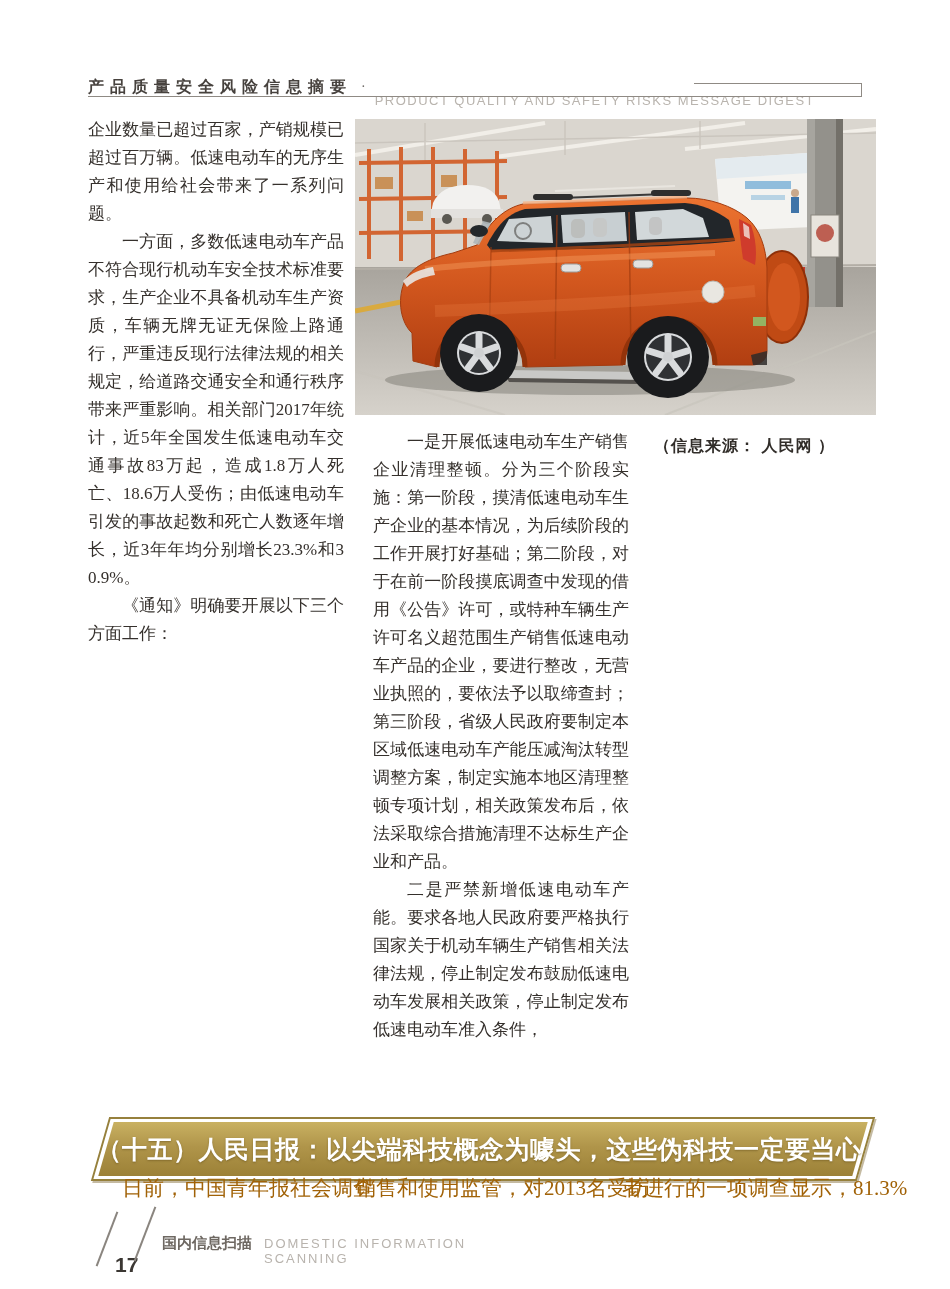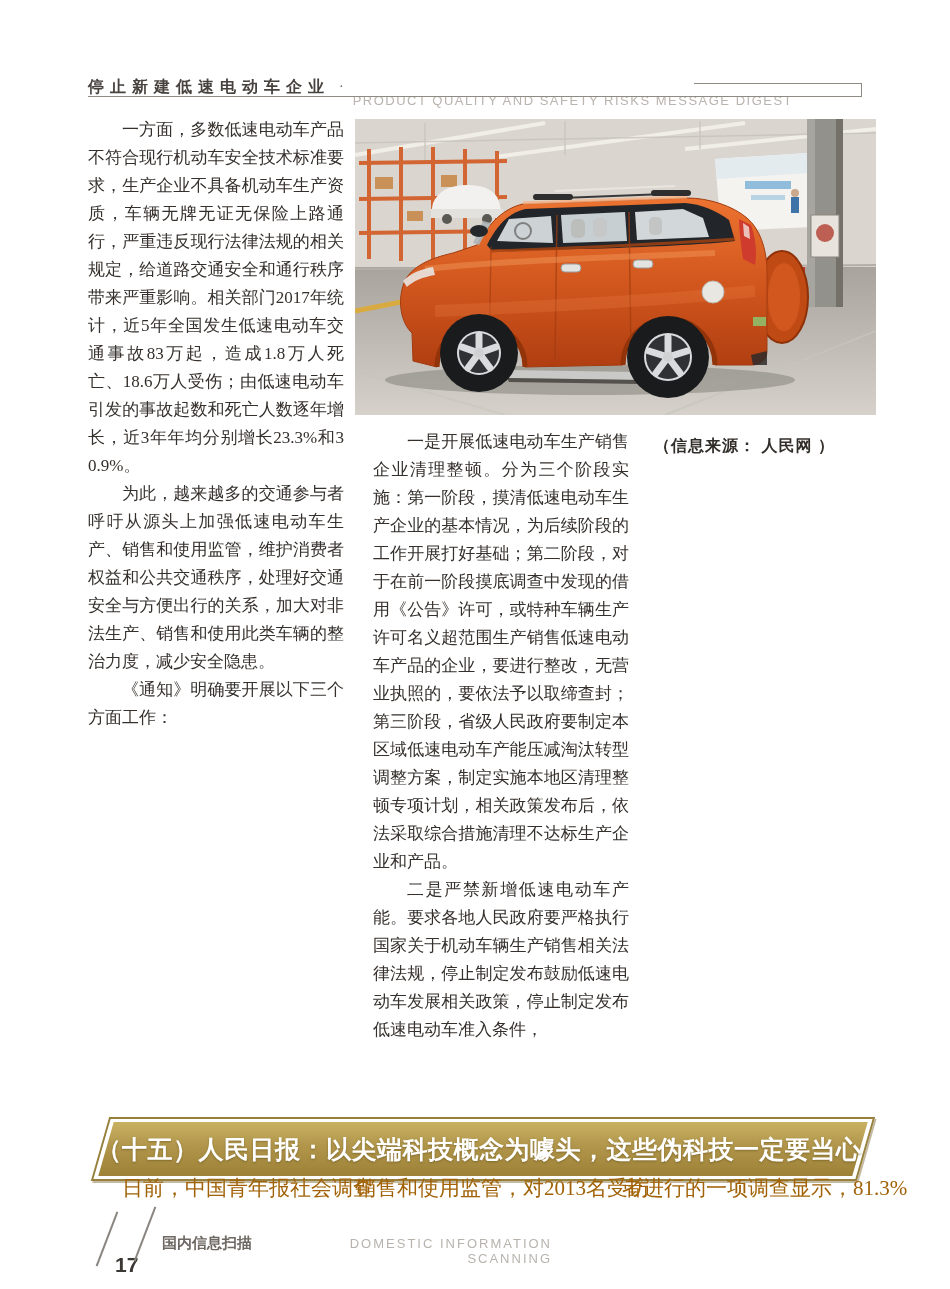--- a/index.html
+++ b/index.html
@@ -43,27 +43,27 @@
     font-family:"Liberation Sans",sans-serif; text-shadow:0 1px 2px rgba(92,72,22,0.5); white-space:nowrap; }
   
   .nl { position:absolute; top:1174px; font-size:21px; line-height:28px; color:#a16207; white-space:nowrap; }
   .nl1 { left:122px; } .nl2 { left:355px; } .nl3 { left:622px; }
   
   .footer { position:absolute; left:92px; top:1206px; width:460px; height:74px; font-family:"Liberation Sans",sans-serif; }
   .fslash { position:absolute; width:2px; height:58px; background:#8a857f; transform:rotate(21deg); }
   .fs1 { left:14px; top:4px; } .fs2 { left:52px; top:-1px; }
   .fnum { position:absolute; left:23px; top:11px; font-size:21px; font-weight:bold; color:#3b3733;margin-top:36px; }
   .fzh  { position:absolute; left:70px; top:28px; font-size:15px; font-weight:bold; color:#6e6862;font-family:Liberation Mono, monospace; }
-  .fen  { position:absolute; left:172px; top:30px; font-size:13px; letter-spacing:2px; color:#b8b3ad;text-align:right; }
+  .fen  { position:absolute; left:172px; top:30px; font-size:13px; letter-spacing:2px; color:#b8b3ad; }
 </style>
 </head>
 <body>
 
 <div class="header">
-  <span class="zh">停止新建低速电动车企业</span>
+  <span class="zh">产品质量安全风险信息摘要</span>
   <span class="dot">·</span>
   <span class="en">PRODUCT QUALITY AND SAFETY RISKS MESSAGE DIGEST</span>
 </div>
 <div class="hrule bottom"></div>
 <div class="hrule top"></div>
 <div class="hrule right"></div>
 
 <div class="photo">
 <svg width="521" height="296" viewBox="0 0 521 296" xmlns="http://www.w3.org/2000/svg">
   <defs>
@@ -213,22 +213,22 @@
       <line x1="313" y1="238" x2="325" y2="254"></line>
           <line x1="313" y1="238" x2="301" y2="254"></line>
       <line x1="313" y1="238" x2="294" y2="232"></line>
     </g>
     <circle cx="313" cy="238" r="5" fill="#cfd1d3"></circle>
   </g>
 </svg>
 </div>
 
 <div class="col col1">
+  <p>企业数量已超过百家，产销规模已超过百万辆。低速电动车的无序生产和使用给社会带来了一系列问题。</p>
   <p class="ind">一方面，多数低速电动车产品不符合现行机动车安全技术标准要求，生产企业不具备机动车生产资质，车辆无牌无证无保险上路通行，严重违反现行法律法规的相关规定，给道路交通安全和通行秩序带来严重影响。相关部门2017年统计，近5年全国发生低速电动车交通事故83万起，造成1.8万人死亡、18.6万人受伤；由低速电动车引发的事故起数和死亡人数逐年增长，近3年年均分别增长23.3%和30.9%。</p>
-  <p class="ind">为此，越来越多的交通参与者呼吁从源头上加强低速电动车生产、销售和使用监管，维护消费者权益和公共交通秩序，处理好交通安全与方便出行的关系，加大对非法生产、销售和使用此类车辆的整治力度，减少安全隐患。</p>
   <p class="ind">《通知》明确要开展以下三个方面工作：</p>
 </div>
 <div class="col col2">
   <p class="ind">一是开展低速电动车生产销售企业清理整顿。分为三个阶段实施：第一阶段，摸清低速电动车生产企业的基本情况，为后续阶段的工作开展打好基础；第二阶段，对于在前一阶段摸底调查中发现的借用《公告》许可，或特种车辆生产许可名义超范围生产销售低速电动车产品的企业，要进行整改，无营业执照的，要依法予以取缔查封；第三阶段，省级人民政府要制定本区域低速电动车产能压减淘汰转型调整方案，制定实施本地区清理整顿专项计划，相关政策发布后，依法采取综合措施清理不达标生产企业和产品。</p>
   <p class="ind">二是严禁新增低速电动车产能。要求各地人民政府要严格执行国家关于机动车辆生产销售相关法律法规，停止制定发布鼓励低速电动车发展相关政策，停止制定发布低速电动车准入条件，</p>
 </div>
 <div class="col col3">
   <p class="source">（信息来源： 人民网 ）</p>
 </div>
 

